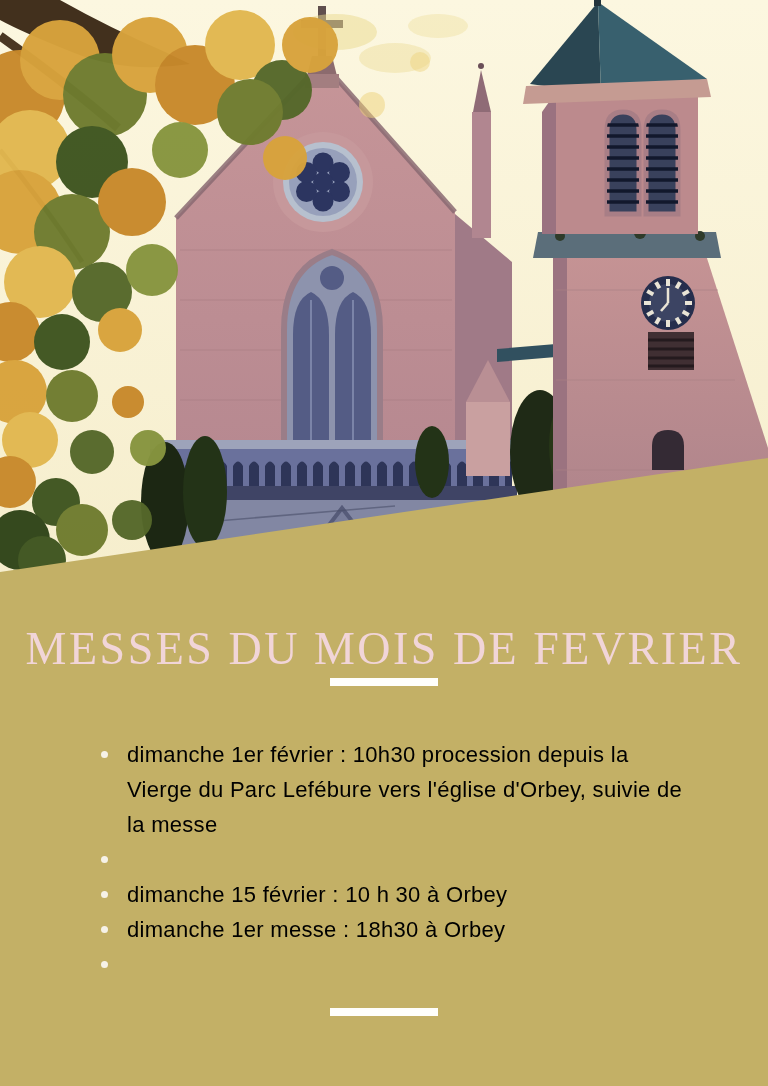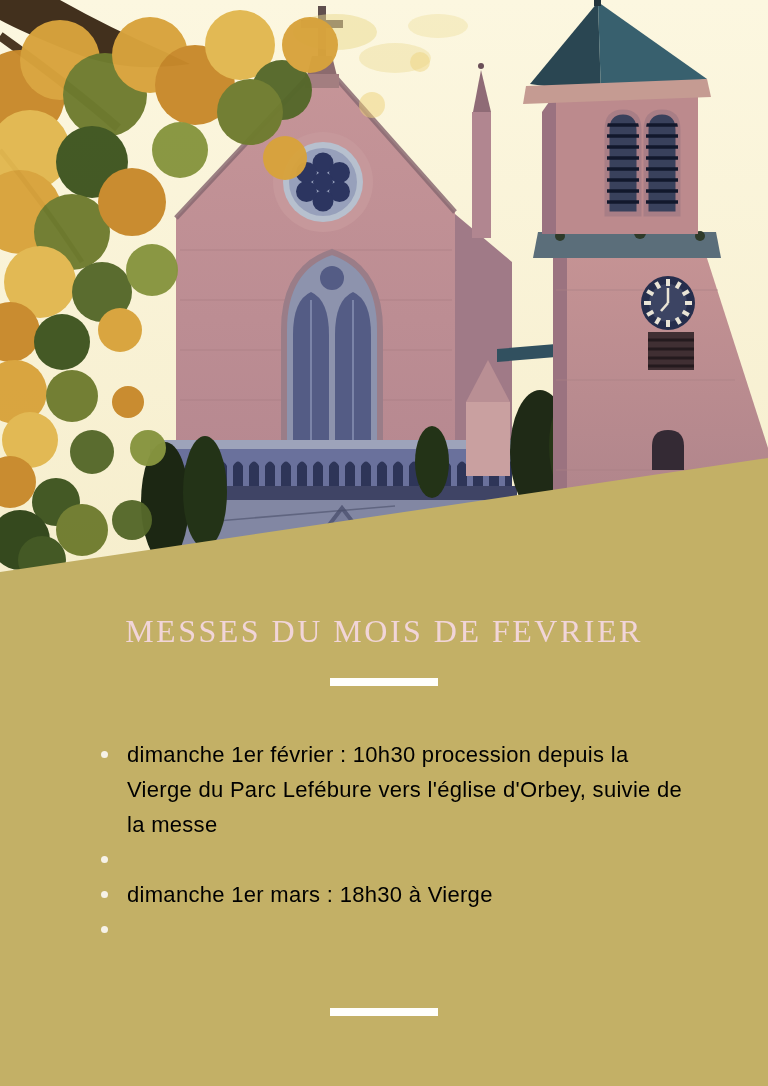--- a/index.html
+++ b/index.html
@@ -5,21 +5,21 @@
   html,body{margin:0;padding:0;background:#888;}
   .page{
     position:relative;width:768px;height:1086px;margin:0 auto;
     background:#c3b066;overflow:hidden;
     font-family:"Liberation Sans","DejaVu Sans",sans-serif;
   }
   .photo{position:absolute;top:0;left:0;width:768px;height:576px;}
   .poster-title{
     position:absolute;top:593px;left:0;width:768px;text-align:center;
     font-family:"Liberation Serif","DejaVu Serif",serif;
-    font-size:32px;font-weight:400;letter-spacing:2.5px;
+    font-size:46px;font-weight:400;letter-spacing:2.5px;
     color:#f1d5d8;line-height:1.1;
   }
   .divider{position:absolute;left:330px;width:108px;height:8px;background:#fefefb;}
   .divider.one{top:678px;}
   .divider.two{top:1008px;}
   .schedule{
     position:absolute;top:737px;left:101px;width:584px;
     list-style:none;margin:0;padding:0;
     color:#000000;font-size:22px;font-weight:300;letter-spacing:0.3px;
   }
@@ -271,21 +271,25 @@
   <ul class="schedule">
     <li>
       <span class="dot"></span>
       <span class="li-text">dimanche 1er février : 10h30 procession depuis la Vierge du Parc Lefébure vers l'église d'Orbey, suivie de la messe</span>
     </li>
     <li>
       <span class="dot"></span>
     </li>
     <li>
       <span class="dot"></span>
-      <span class="li-text">dimanche 1er mars : 18h30 à Vierge</span>
+      <span class="li-text">dimanche 15 février : 10 h 30 à Orbey</span>
+    </li>
+    <li>
+      <span class="dot"></span>
+      <span class="li-text">dimanche 1er messe : 18h30 à Orbey</span>
     </li>
     <li>
       <span class="dot"></span>
       <span class="li-text"></span>
     </li>
   </ul>
 
   <div class="divider two"></div>
 
 </div>

